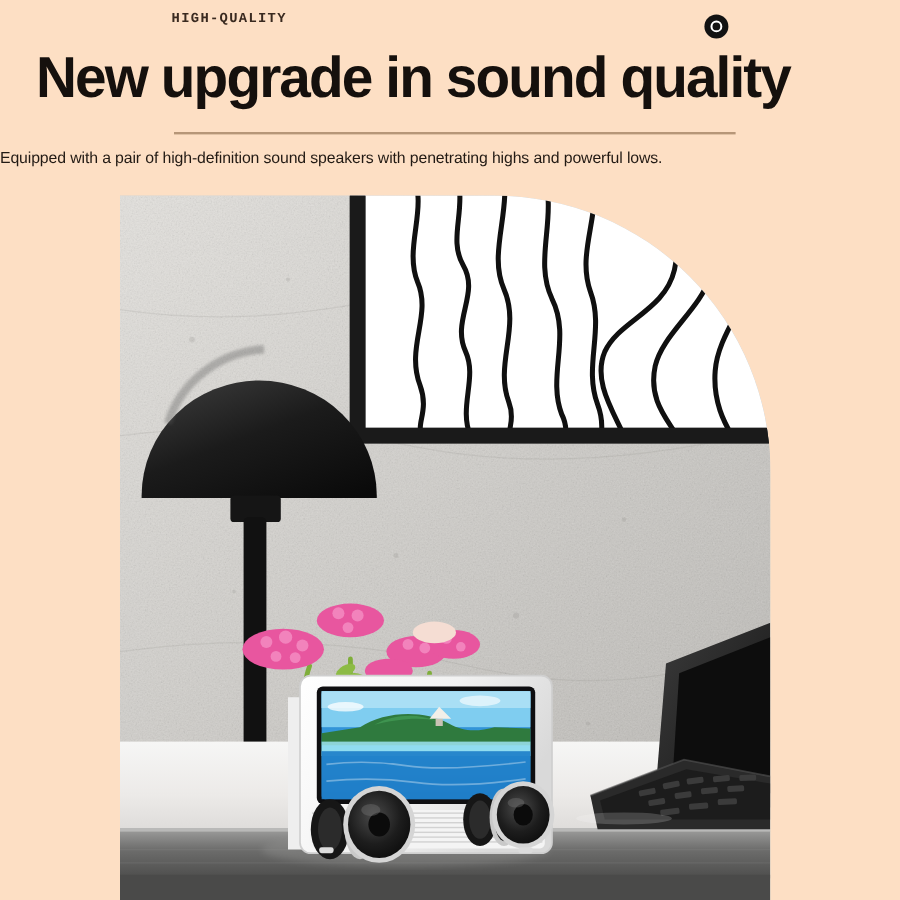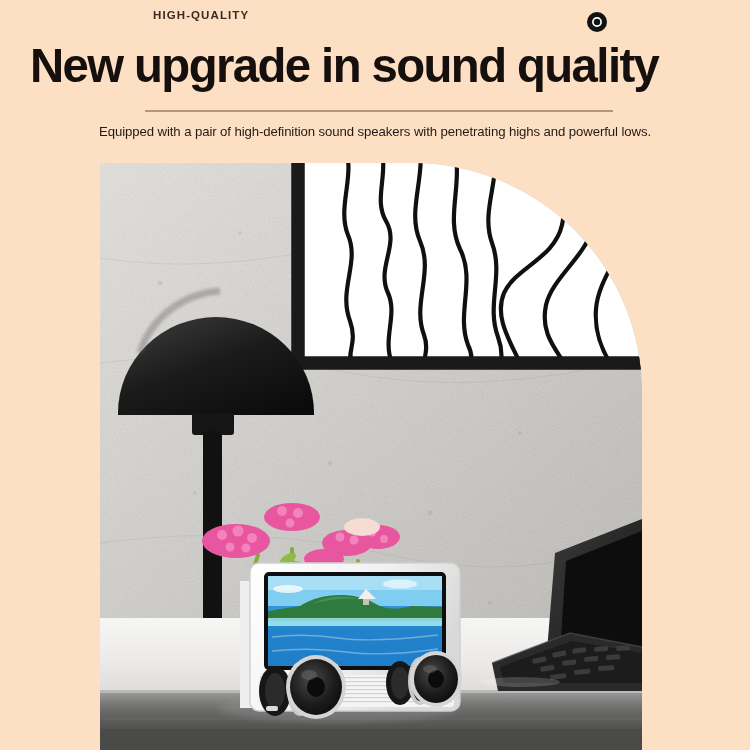--- a/index.html
+++ b/index.html
@@ -10,44 +10,43 @@
     font-family:"Liberation Sans", sans-serif;
     position:relative;
   }
 
   
   .banner { position:relative; width:750px; height:750px; background:#FDDFC4; }
 
   .eyebrow {
     position:absolute; left:143px; top:9px;
     font-size:11.5px; font-weight:600; letter-spacing:1.1px;
-    color:#3a2a20; font-family:Liberation Sans, sans-serif;
+    color:#3a2a20; font-family:Liberation Mono, monospace;
     white-space:nowrap;
-    margin-left:10px;
   }
 
   .record-icon { position:absolute; left:586px; top:11px; width:22px; height:22px; }
 
   .headline {
     position:absolute; left:30px; top:40px; width:700px;
     font-family:"Liberation Sans", sans-serif;
     font-size:48px; line-height:52px; font-weight:bold;
     letter-spacing:-1.6px; color:#15100d;
     white-space:nowrap;
     transform:scaleX(0.985); transform-origin:left center;
   }
 
   .divider {
     position:absolute; left:145px; top:110px;
     width:468px; height:1.5px; background:#a98a6b; opacity:.85;
   }
 
   .subline {
     position:absolute; left:0; top:124px; width:750px;
-    text-align:center; font-size:13.2px; font-weight:500;
+    font-size:13.2px; font-weight:500;
     letter-spacing:-.1px; color:#221a14;
     font-family:"Liberation Sans", sans-serif;
     white-space:nowrap;
   }
 
   
   .photo {
     position:absolute; left:100px; top:163px;
     width:542px; height:587px;
     border-top-right-radius:230px;

